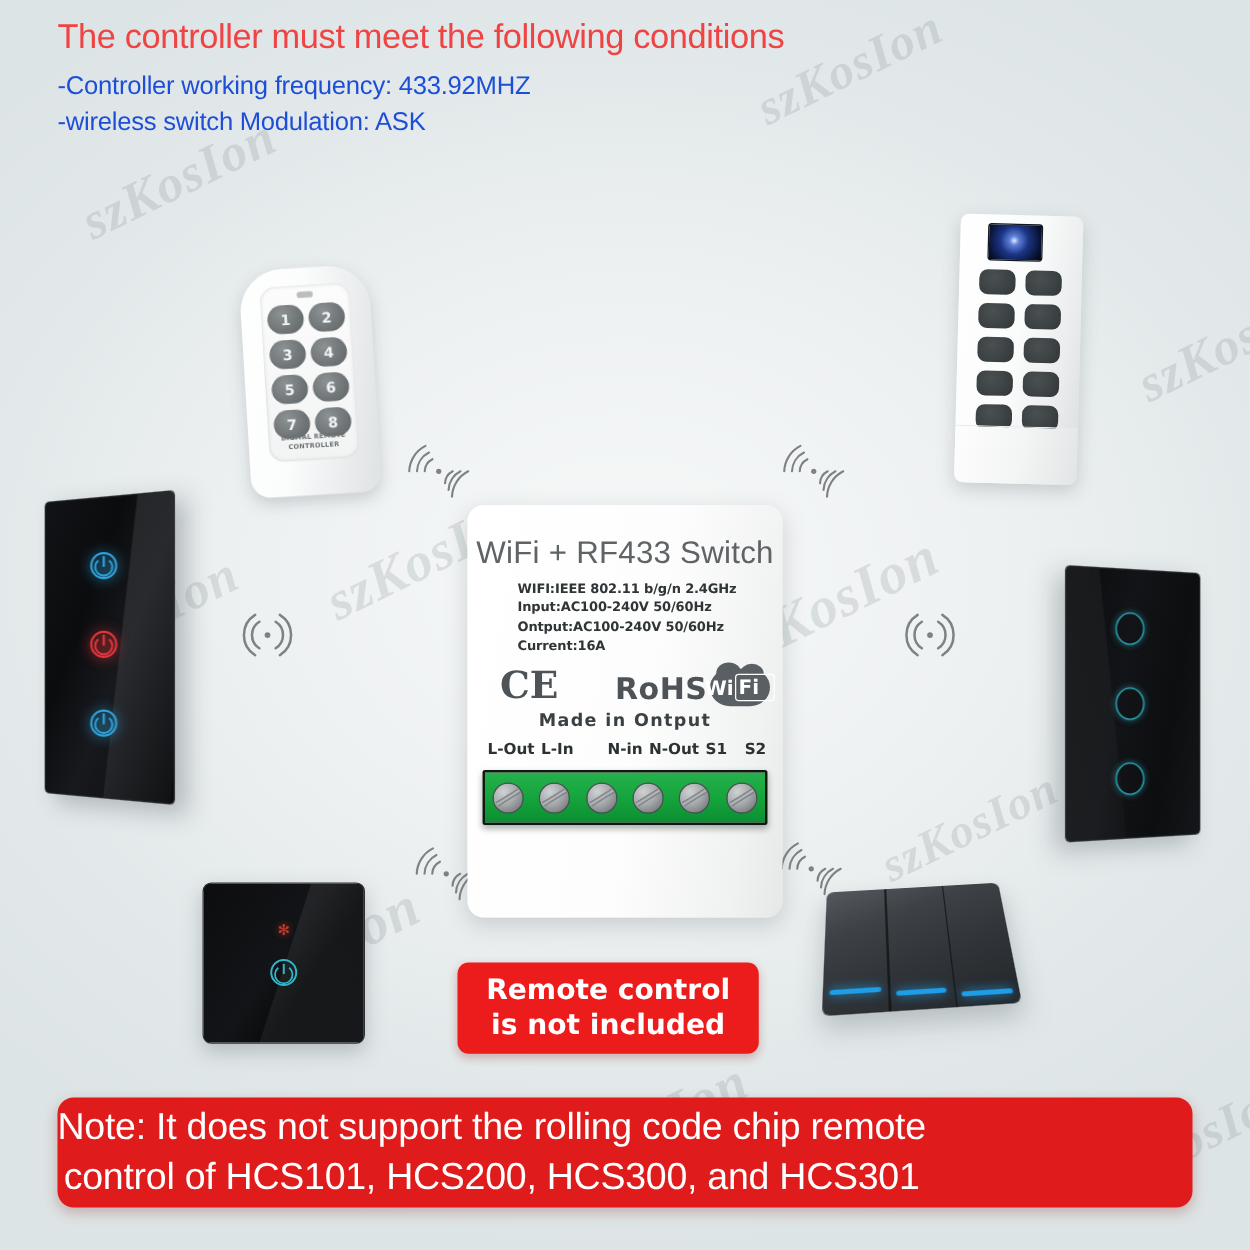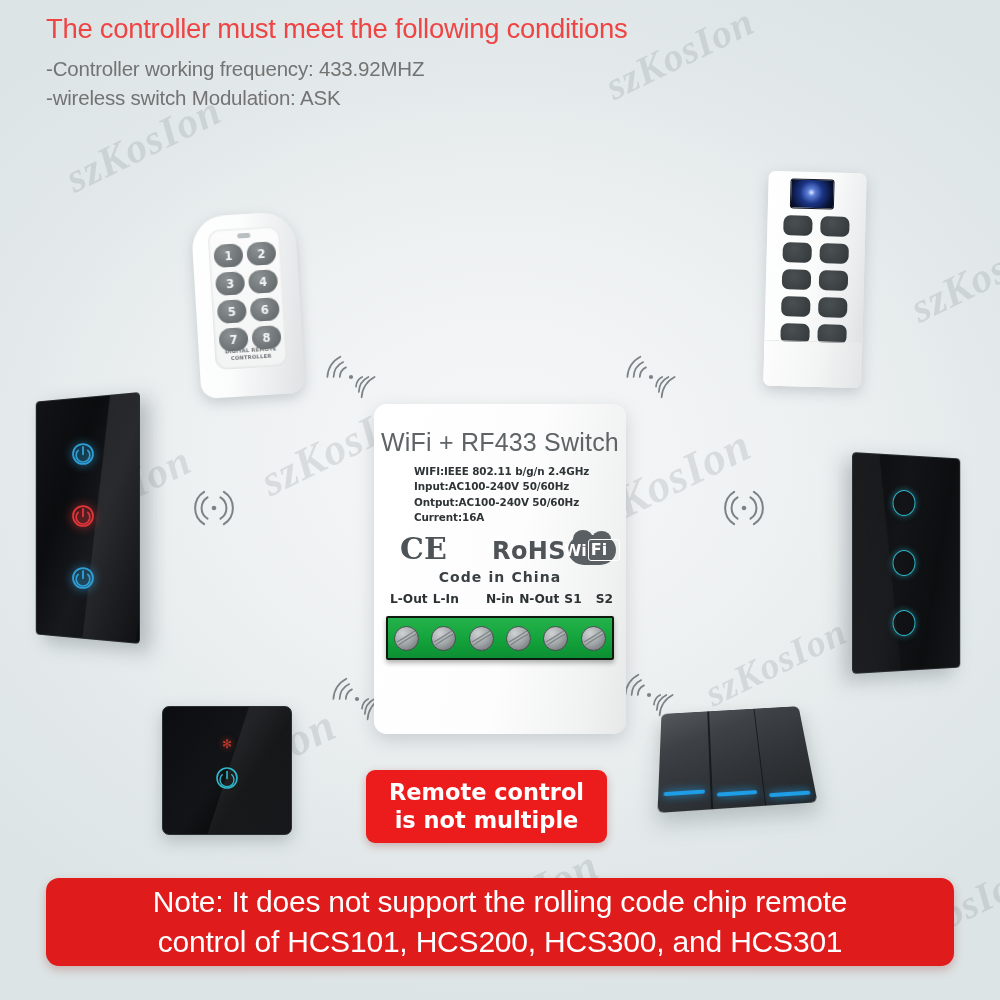--- a/index.html
+++ b/index.html
@@ -43,21 +43,21 @@
   }
   .subtitle {
     font-size: 27.5px;
     color: #ef4444;
     margin: 13px 0 0 46px;
     letter-spacing: -0.3px;
   }
   .bullets { margin: 9px 0 0 46px; }
   .bullet {
     font-size: 20.5px;
-    color: #737373;
+    color: #1d4ed8;
     line-height: 1.42;
     letter-spacing: -0.2px;
   }
 
   
   .module {
     position: absolute;
     left: 374px; top: 404px;
     width: 252px; height: 330px;
     z-index: 20;
@@ -406,21 +406,21 @@
   }
   .note-banner {
     position: absolute;
     left: 46px; top: 878px;
     width: 908px; height: 88px;
     background: #e01b1b;
     border-radius: 13px;
     color: #ffffff;
     font-size: 30px;
     line-height: 1.33;
-    display: flex; align-items: center; justify-content: center;
+    display: flex; align-items: center; justify-content: flex-start;
     text-align: center;
     letter-spacing: -0.2px;
     box-shadow: 0 4px 10px rgba(140,35,35,0.28);
     z-index: 32;
   }
 
   
   .sig { position: absolute; z-index: 12; }
 </style>
 </head>
@@ -601,21 +601,21 @@
       <div>Current:16A</div>
     </div>
     <div class="mod-certs">
       <div class="ce-mark">CE</div>
       <div class="rohs-mark">RoHS</div>
       <div class="wifi-badge">
         <span>Wi</span>
           <span class="fi-box">Fi</span>
       </div>
     </div>
-    <div class="made-in">Code in China</div>
+    <div class="made-in">Made in Ontput</div>
     <div class="terminals-labels" id="term-labels">
         <span>L-Out</span>
         <span>L-In</span>
         <span>N-in</span>
         <span>N-Out</span>
         <span>S1</span>
         <span>S2</span>
       </div>
   </div>
   <div class="green-block" id="green-block">
@@ -624,21 +624,21 @@
       <div class="screw"></div>
       <div class="screw"></div>
       <div class="screw"></div>
       <div class="screw"></div>
     </div>
 </div>
 
 <div class="badge-remote">
   <div>
     <div>Remote control</div>
-    <div>is not multiple</div>
+    <div>is not included</div>
   </div>
 </div>
 
 <div class="note-banner">
   <div>
     <div>Note: It does not support the rolling code chip remote</div>
     <div>control of HCS101, HCS200, HCS300, and HCS301</div>
   </div>
 </div>
 

